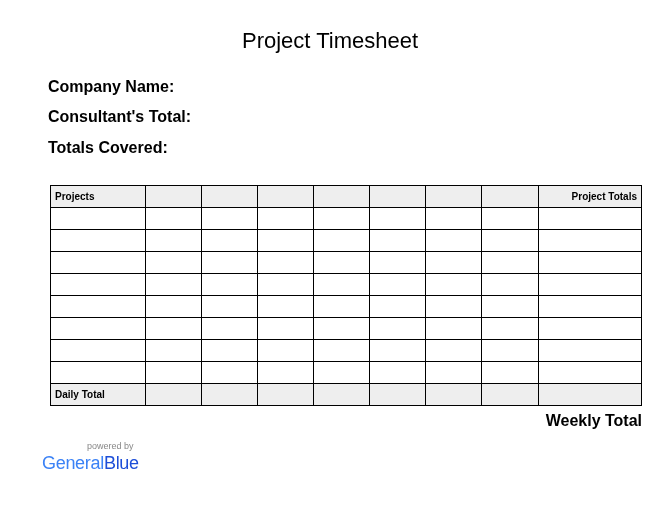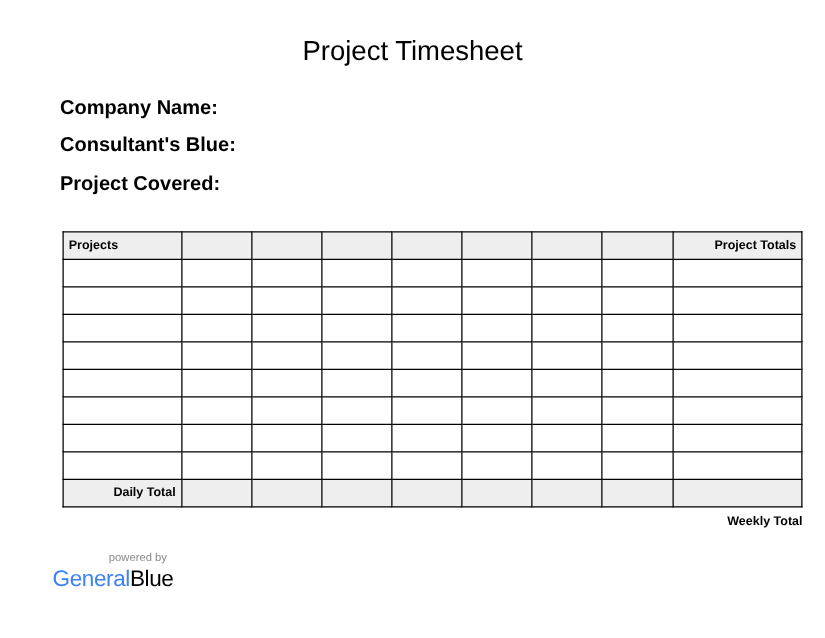--- a/index.html
+++ b/index.html
@@ -45,56 +45,56 @@
     }
     th {
       background: #eeeeee;
       text-align: left;
     }
     th.center { text-align: center; }
     .col-projects { width: 16%; }
     .col-day { width: 9.5%; }
     .col-totals { width: 17.5%; text-align: right; }
     td { font-weight: normal; }
-    .daily-total-row th { text-align: right; }
+    .daily-total-row th { text-align: left; }
     .weekly-total {
       text-align: right;
       margin: 6px 18px 0 0;
-      font-size: 10px;
+      font-size: 16px;
       font-weight: bold;
     }
     .footer {
       position: absolute;
       left: 42px;
       bottom: 36px;
       line-height: 1.1;
     }
     .powered {
       font-size: 9px;
       color: #888;
       margin-bottom: 2px;
       margin-left: 45px;
     }
     .brand {
       font-size: 18px;
       font-weight: 400;
       letter-spacing: -0.3px;
     }
     .brand-gen { color: #3b82f6; }
-    .brand-blue { color: #000000; margin-top: 24px; }
+    .brand-blue { color: #1d4ed8; margin-top: 24px; }
   </style>
 </head>
 <body>
 
 <h1 class="title">Project Timesheet</h1>
 
 <div class="meta">
   <span class="meta-row">Company Name:</span>
-  <span class="meta-row">Consultant's Blue:</span>
-  <span class="meta-row">Project Covered:</span>
+  <span class="meta-row">Consultant's Total:</span>
+  <span class="meta-row">Totals Covered:</span>
 </div>
 
 <div class="table-wrap">
   <table>
     <colgroup>
       <col class="col-projects">
       <col class="col-day">
         <col class="col-day">
         <col class="col-day">
       <col class="col-day">

